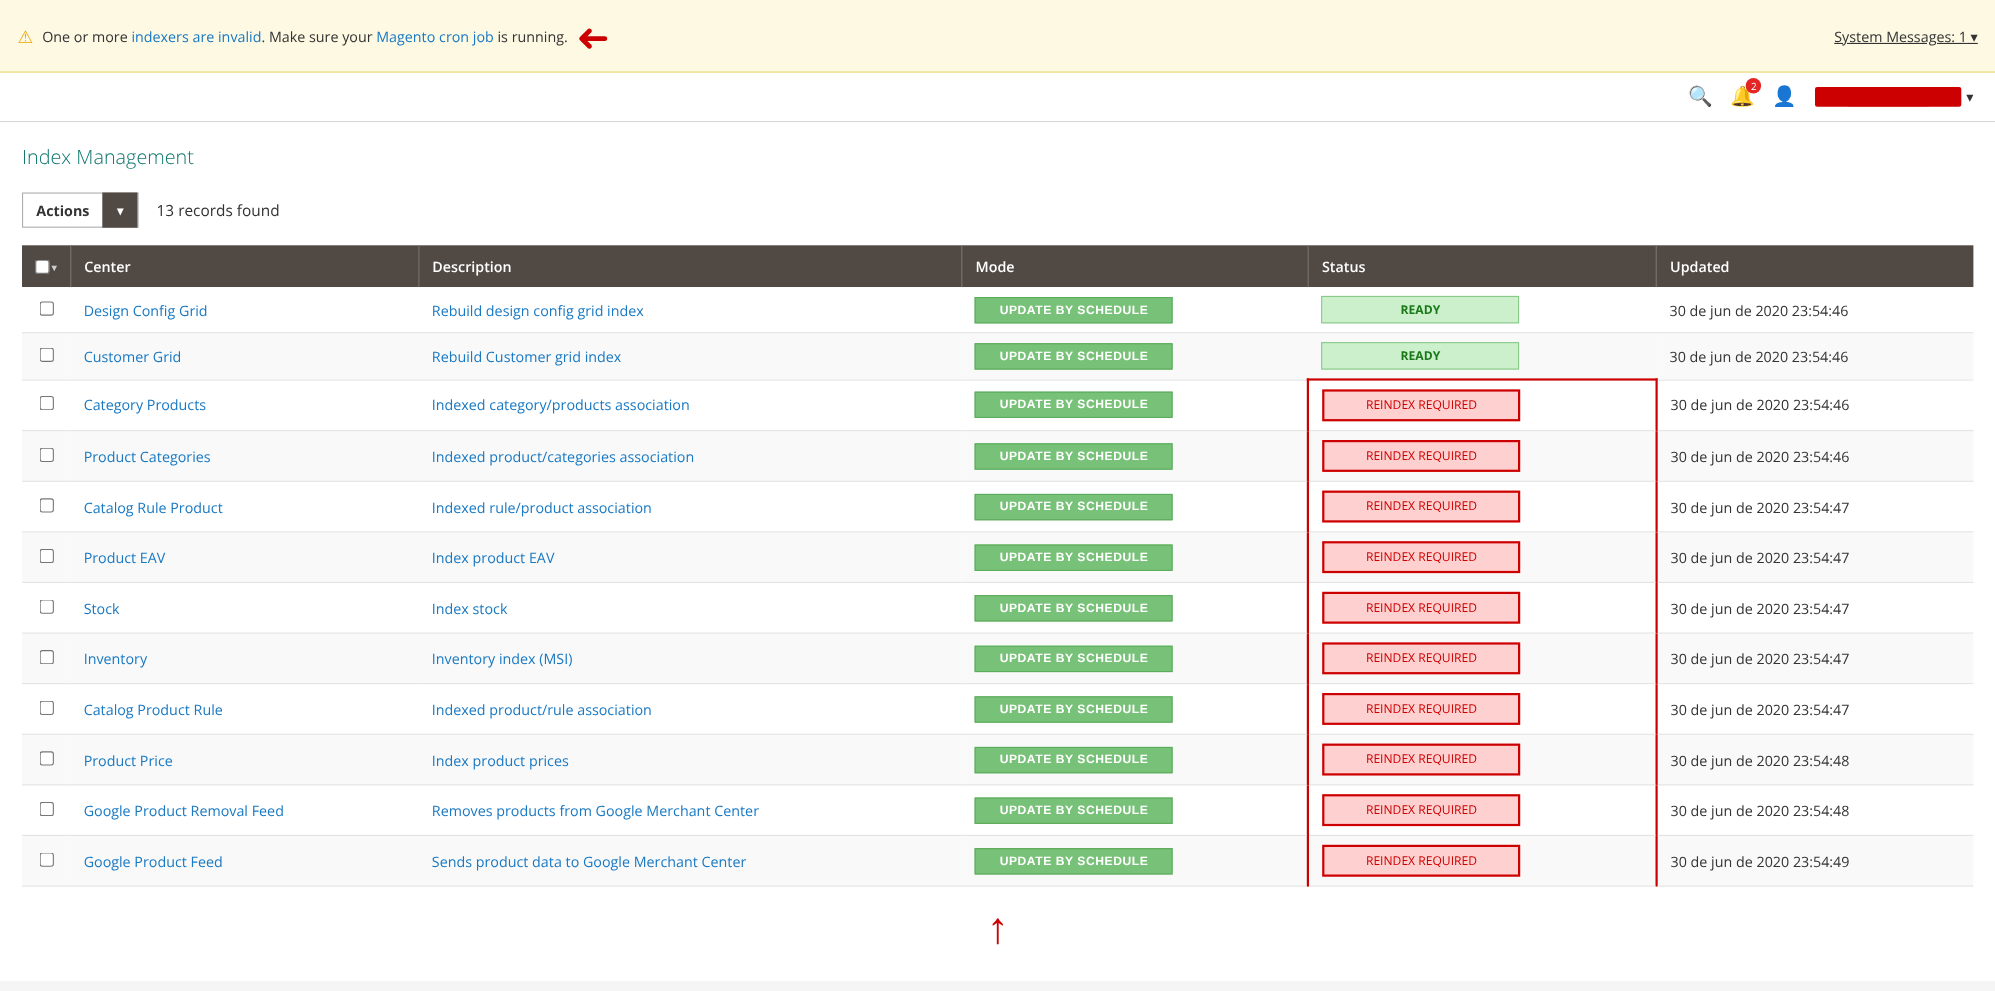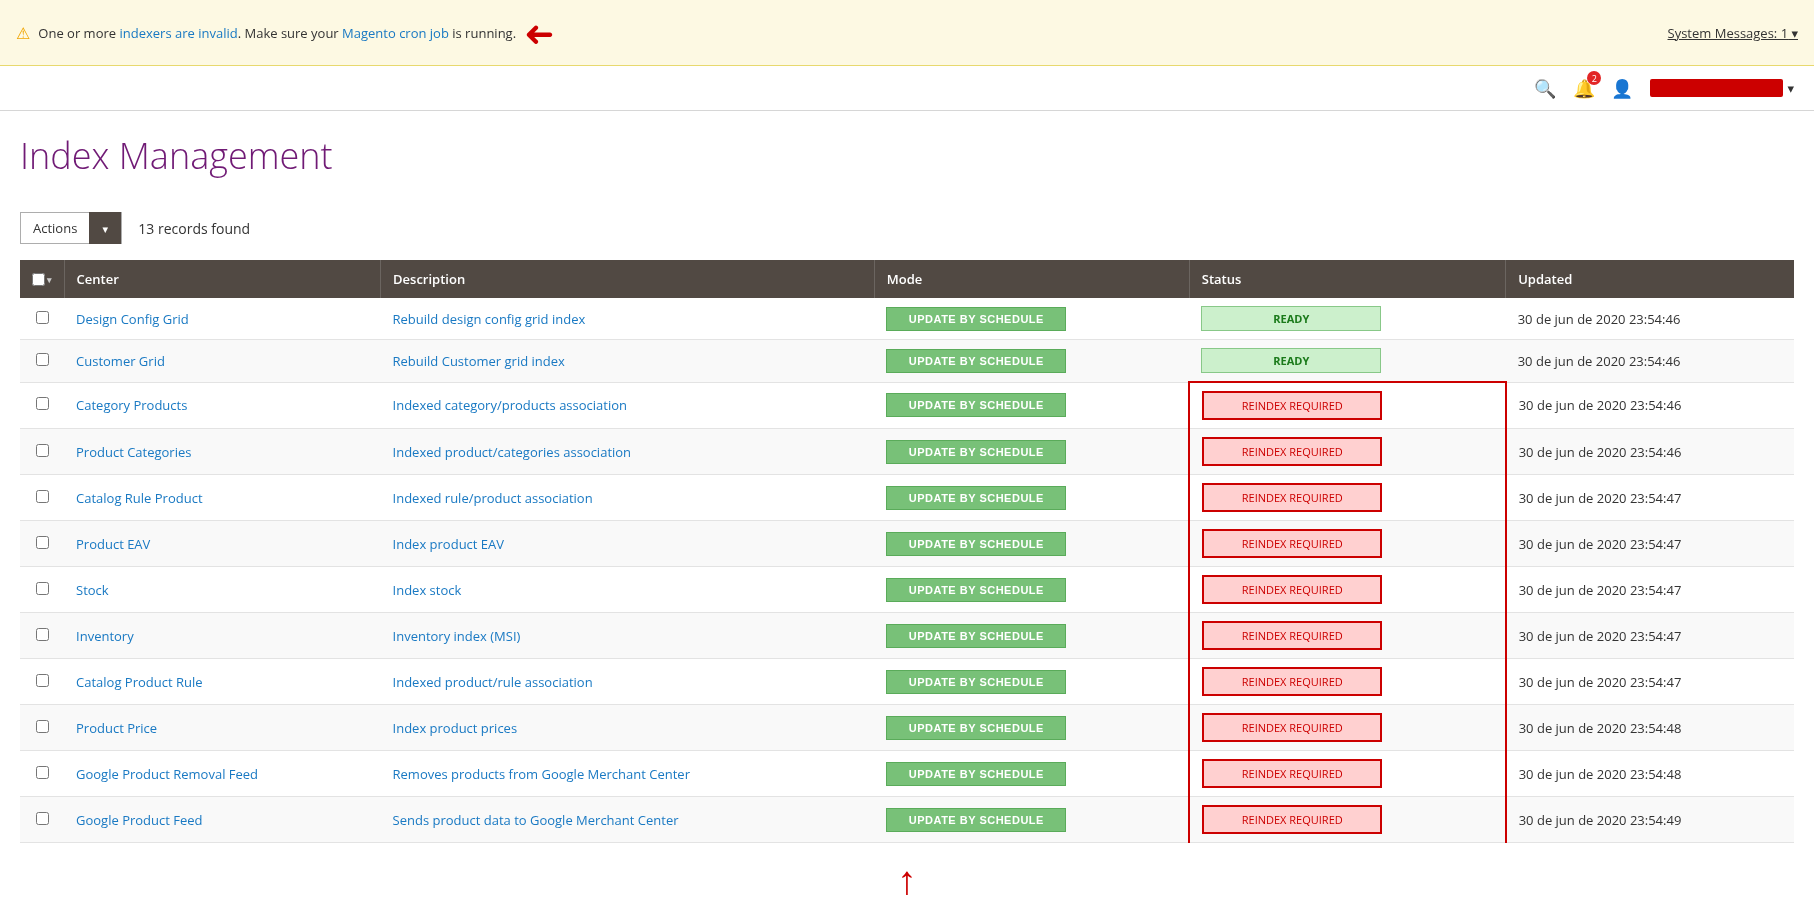--- a/index.html
+++ b/index.html
@@ -46,40 +46,41 @@
       align-items: center;
       justify-content: center;
     }
     .user-label { font-size: 13px; color: #333; cursor: pointer; display: flex; align-items: center; gap: 4px; }
     .user-label .redacted { background: #cc0000; color: #cc0000; border-radius: 2px; padding: 0 30px; font-size: 13px; }
 
     
     .main-content { padding: 20px 20px 10px 20px; background: #fff; min-height: calc(100vh - 120px); }
 
     .page-title {
-      font-size: 36px;
+      font-size: 18px;
       font-weight: 300;
-      color: #701a75;
-      margin-bottom: 32px;
+      color: #0f766e;
+      margin-bottom: 20px;
     }
 
     
     .actions-row {
       display: flex;
       align-items: center;
       gap: 16px;
       margin-bottom: 16px;
     }
     .actions-dropdown {
       display: flex;
       align-items: center;
       border: 1px solid #adadad;
       background: #fff;
       cursor: pointer;
       height: 32px;
+      font-weight: bold;
     }
     .actions-dropdown .action-label {
       padding: 0 12px;
       font-size: 13px;
       color: #333;
       line-height: 32px;
     }
     .actions-dropdown .action-arrow {
       background: #514943;
       color: #fff;

